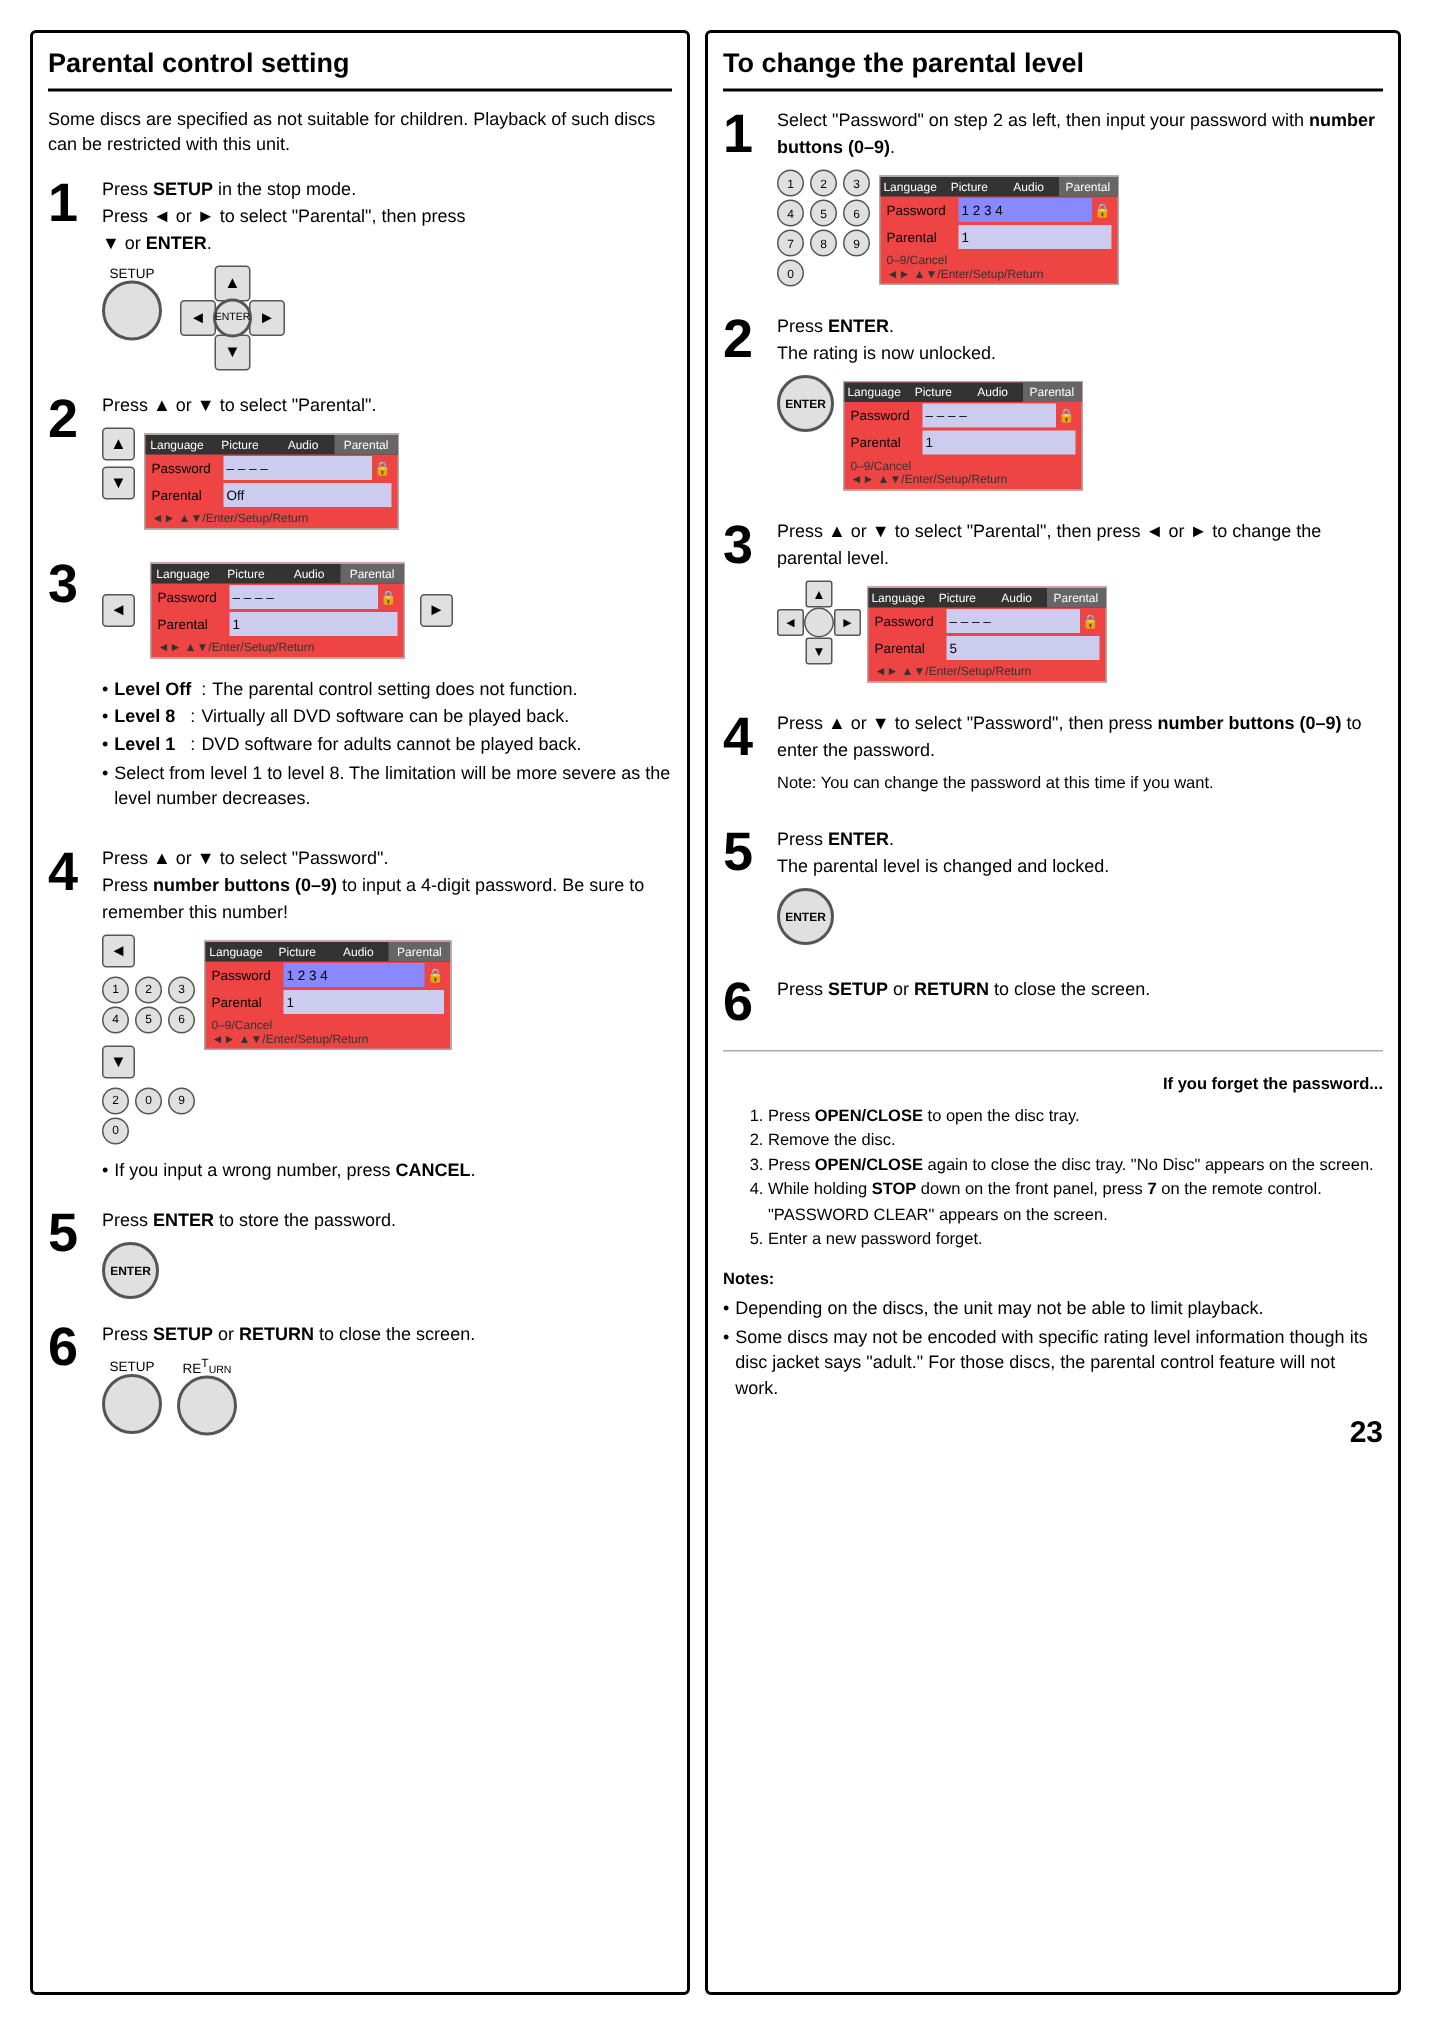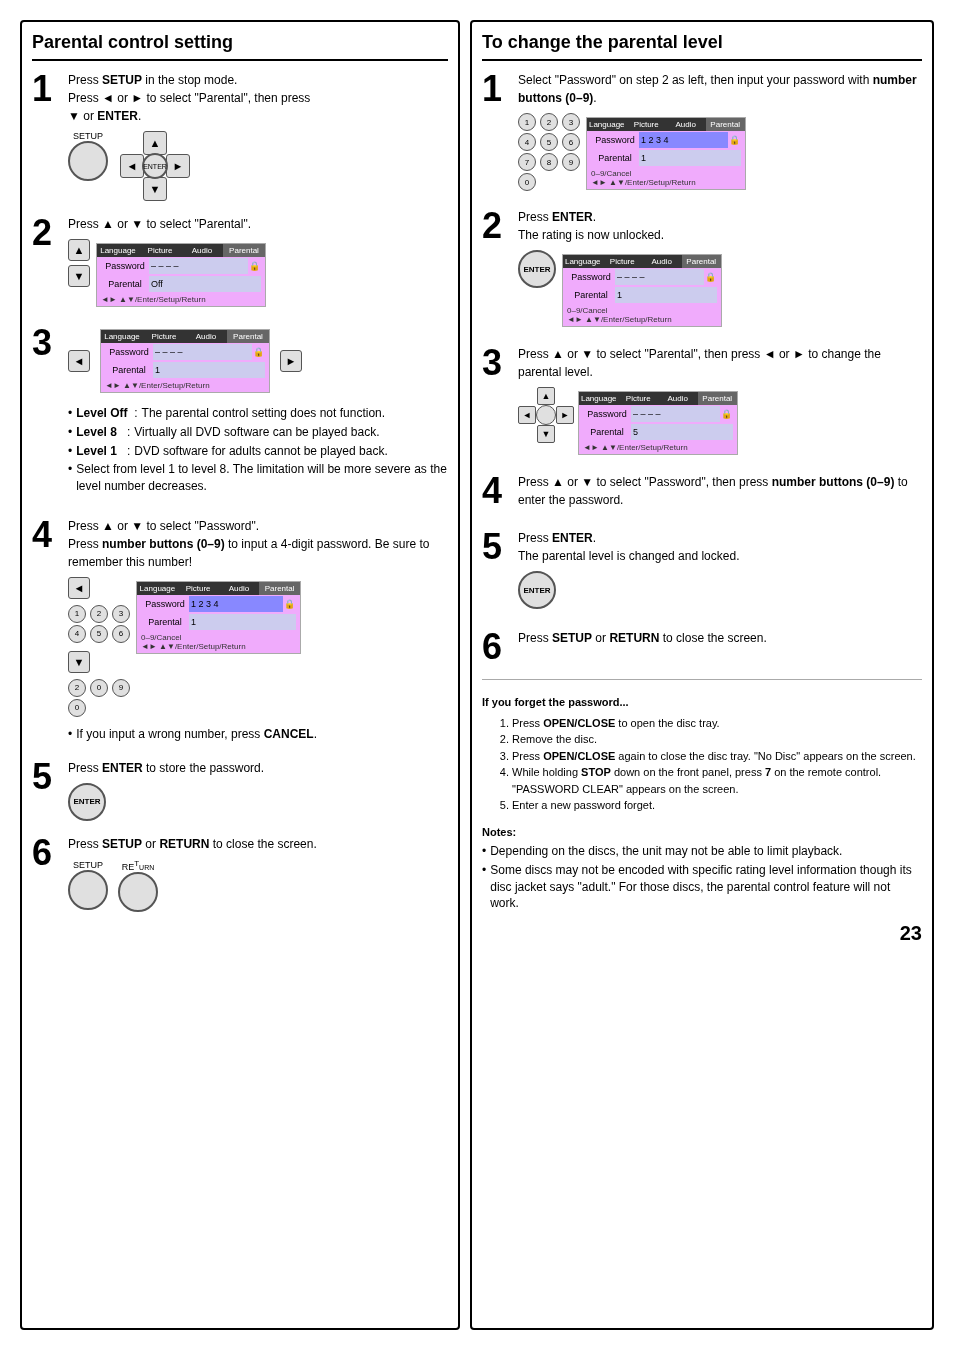--- a/index.html
+++ b/index.html
@@ -114,21 +114,21 @@
       justify-content: center;
       font-size: 11px;
     }
     .nav-cross .arr-up { top: 0; left: 50%; transform: translateX(-50%); }
     .nav-cross .arr-down { bottom: 0; left: 50%; transform: translateX(-50%); }
     .nav-cross .arr-left { left: 0; top: 50%; transform: translateY(-50%); }
     .nav-cross .arr-right { right: 0; top: 50%; transform: translateY(-50%); }
     
     .setup-menu {
       border: 1px solid #aaa;
-      background: #f0abfc;
+      background: #ef4444;
       font-size: 9px;
       width: 170px;
       margin: 4px 0;
     }
     .setup-menu-header {
       display: flex;
       background: #333;
       color: #fff;
     }
     .setup-menu-header span {
@@ -140,21 +140,21 @@
     .setup-menu-header span.active {
       background: #666;
       color: #fff;
     }
     .setup-menu-row {
       display: flex;
       align-items: center;
       padding: 1px 4px;
       font-size: 9px;
     }
-    .setup-menu-row .lbl { flex: 0 0 48px; text-align: center; }
+    .setup-menu-row .lbl { flex: 0 0 48px; }
     .setup-menu-row .val { flex: 1; background: #cce; padding: 3px 2px; font-size: 9px; }
     .setup-menu-row .icon { margin-left: 2px; }
     .setup-menu-nav {
       padding: 2px 4px;
       font-size: 8px;
       color: #333;
     }
     
     .level-list {
       margin: 8px 0;
@@ -192,20 +192,21 @@
     }
     
     .bottom-notes {
       margin-top: 14px;
       font-size: 11px;
       line-height: 1.5;
     }
     .forget-password {
       font-weight: bold;
       margin-bottom: 4px;
+      text-align: right;
     }
     .notes-list {
       margin-left: 30px;
     }
     .notes-section {
       margin-top: 10px;
     }
     .page-number {
       text-align: right;
       font-size: 20px;
@@ -292,20 +293,21 @@
     }
   </style>
 </head>
 <body>
 
 <div class="page">
   <div class="columns">
 
     <div class="left-col">
       <div class="section-title">Parental control setting</div>
+      <div class="intro-text">Some discs are specified as not suitable for children. Playback of such discs can be restricted with this unit.</div>
 
       <div class="step">
         <div class="step-number">1</div>
         <div class="step-content">
           <div class="step-text">
             Press <b>SETUP</b> in the stop mode.<br>
             Press ◄ or ► to select "Parental", then press<br>
             ▼ or <b>ENTER</b>.
           </div>
           <div class="step-illustration">
@@ -606,20 +608,21 @@
           </div>
         </div>
       </div>
 
       <div class="step">
         <div class="step-number">4</div>
         <div class="step-content">
           <div class="step-text">
             Press ▲ or ▼ to select "Password", then press <b>number buttons (0–9)</b> to enter the password.
           </div>
+          <div class="note-text">Note: You can change the password at this time if you want.</div>
         </div>
       </div>
 
       <div class="step">
         <div class="step-number">5</div>
         <div class="step-content">
           <div class="step-text">Press <b>ENTER</b>.<br>The parental level is changed and locked.</div>
           <div style="margin:6px 0;">
             <div class="enter-circle">ENTER</div>
           </div>

